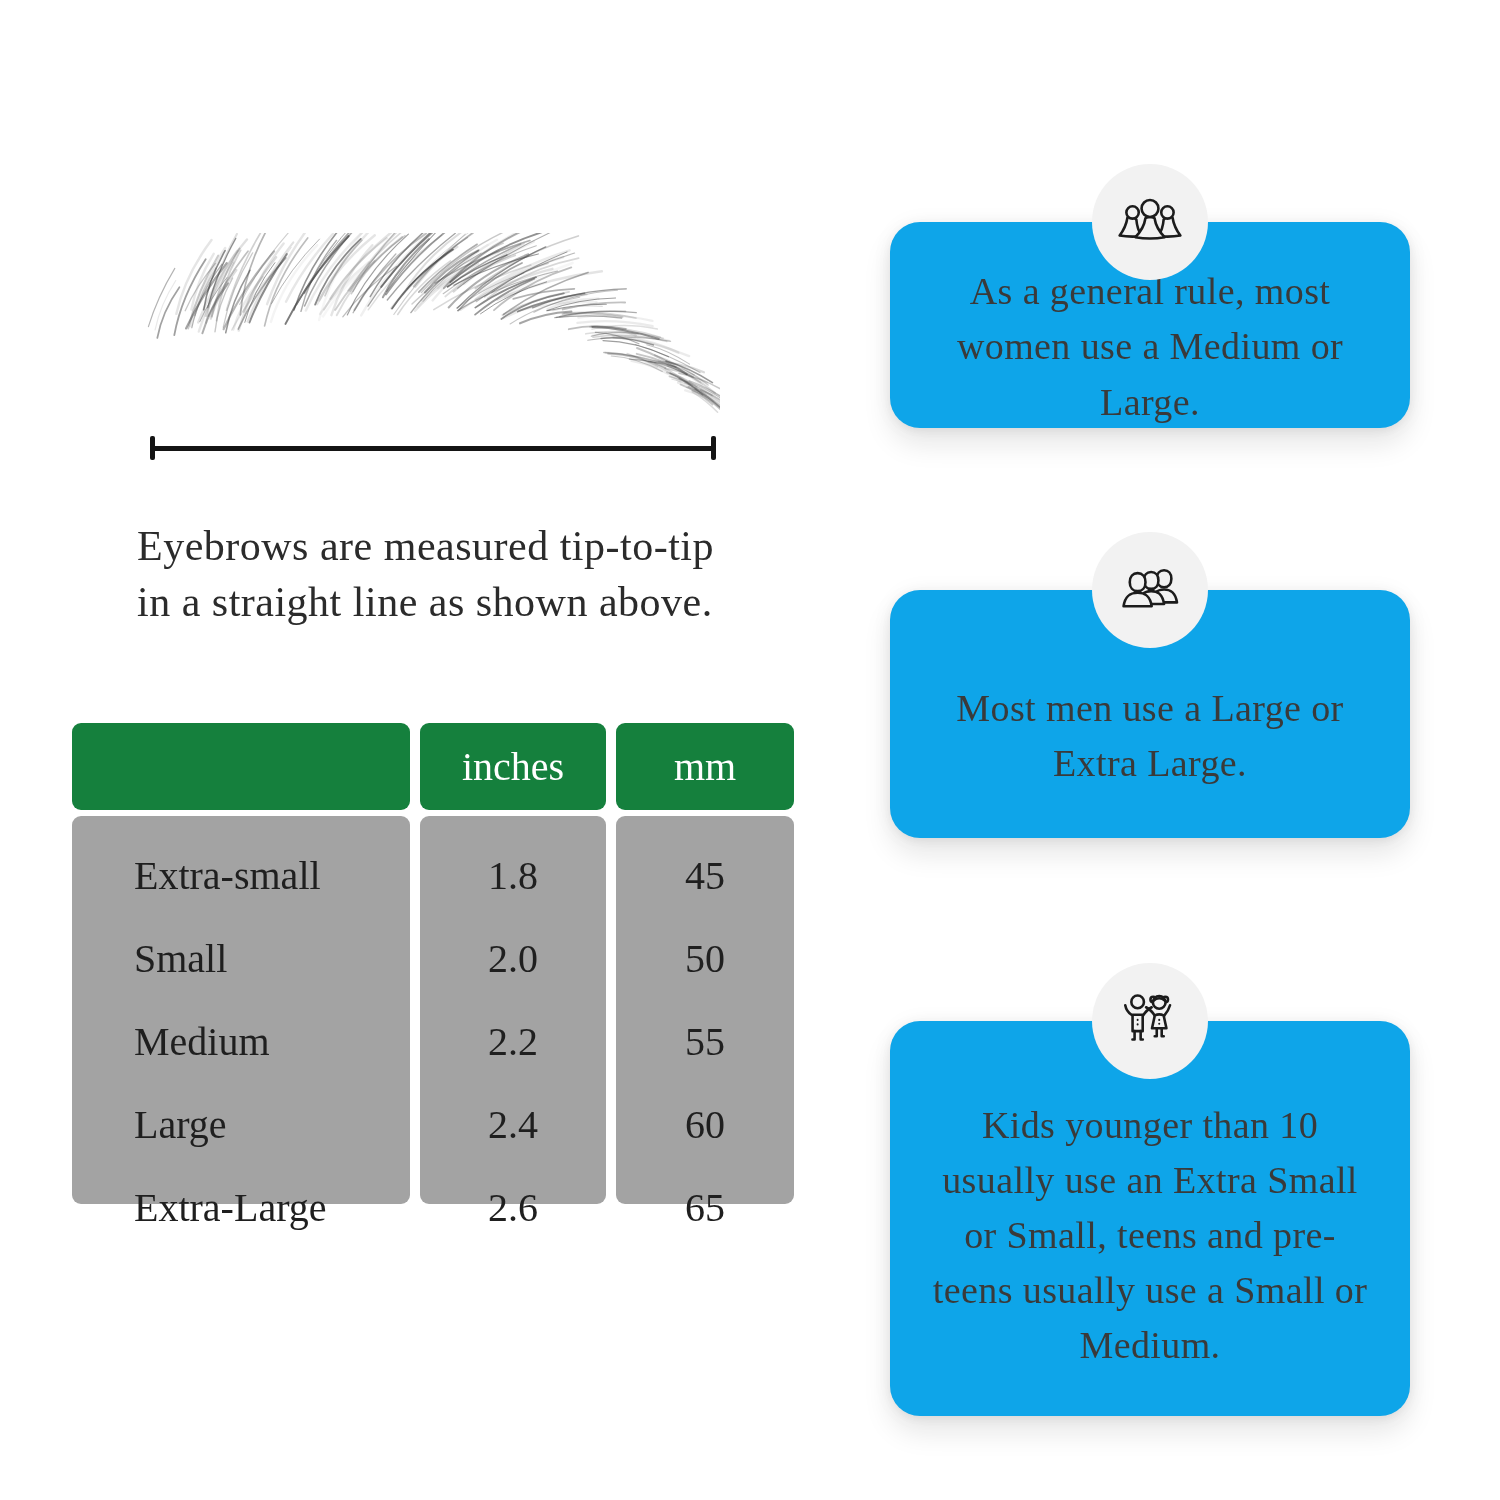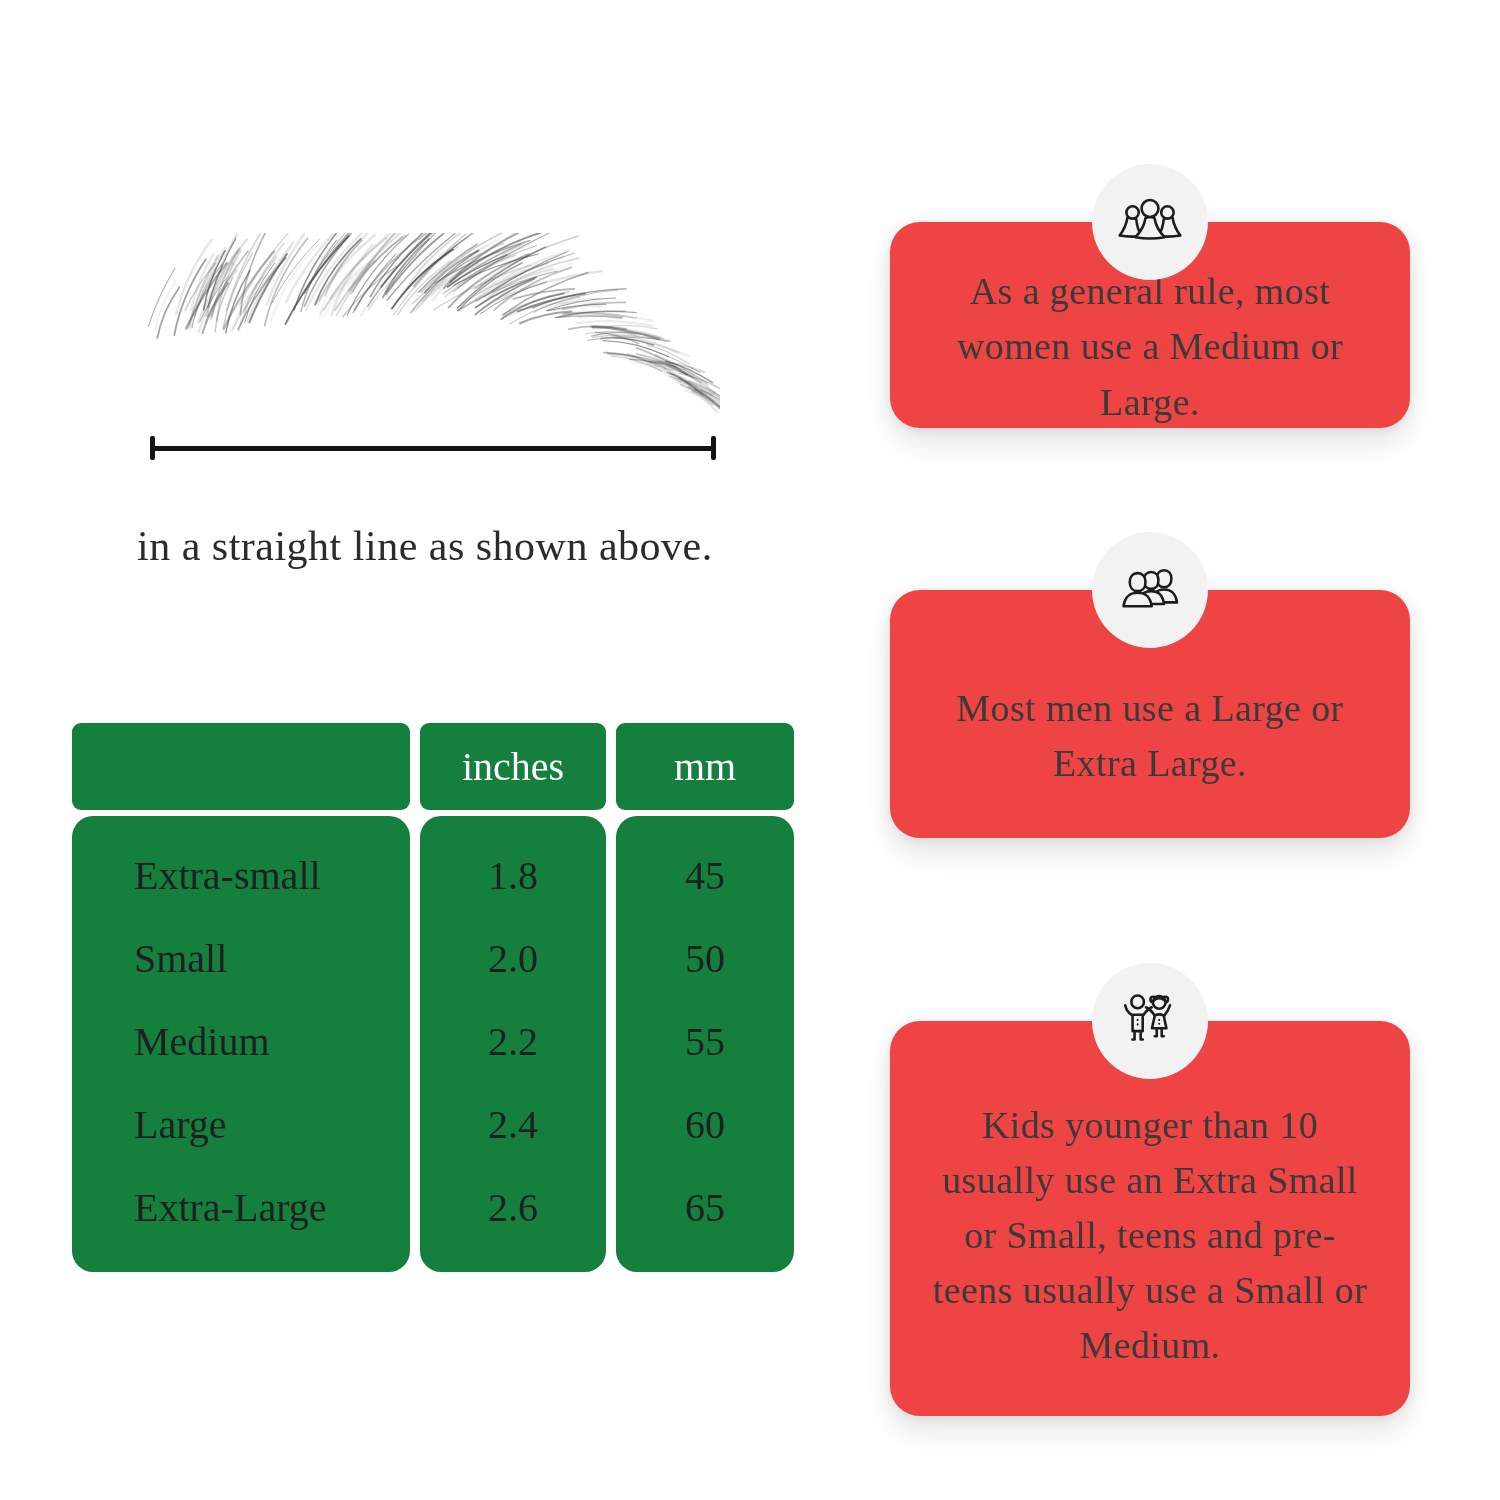--- a/index.html
+++ b/index.html
@@ -18,27 +18,27 @@
   .caption { position:absolute; left:137px; top:518px; width:640px;
              font-size:42px; line-height:56px; color:#2b2b2b; letter-spacing:0.5px; }
   
   .size-table { position:absolute; left:72px; top:723px; width:722px; }
   .table-grid { display:grid; grid-template-columns:338px 186px 178px; column-gap:10px; }
   .head-cell {
     height:87px; background:#15803d; border-radius:9px; color:#ffffff;
     display:flex; align-items:center; justify-content:center; font-size:40px;
   }
   .body-grid { margin-top:6px; }
-  .body-col { background:#15803d; border-radius:21px; height:456px; padding-top:18px; }
+  .body-col { background:#a3a3a3; border-radius:9px; height:388px; padding-top:18px; }
   .cell { height:83px; display:flex; align-items:center; font-size:40px; color:#1f1f1f; }
   .label-cell { padding-left:62px; justify-content:flex-start; }
   .num-cell   { justify-content:center; }
   
   .info-card {
-    position:absolute; left:890px; width:520px; background:#ef4444; border-radius:30px;
+    position:absolute; left:890px; width:520px; background:#0ea5e9; border-radius:30px;
     box-shadow:0 16px 28px rgba(20,20,20,0.10), 0 2px 10px rgba(20,20,20,0.05), 0 0 22px rgba(20,20,20,0.045);
     display:flex; align-items:center; justify-content:center;
   }
   .card-1 { top:222px; height:206px; padding:70px 20px 26px; }
   .card-2 { top:590px; height:248px; padding:70px 20px 26px; }
   .card-3 { top:1021px; height:395px; padding:60px 20px 26px; }
   .card-text { text-align:center; font-size:38px; line-height:1.45; color:#3a3a3a; letter-spacing:0.4px; }
   .card-1 .card-text { max-width:478px; }
   .card-2 .card-text { max-width:402px; }
   .card-3 .card-text { max-width:436px; }
@@ -273,20 +273,21 @@
       </svg>
   </div>
 
   <div class="measure-line">
     <div class="measure-cap cap-left"></div>
     <div class="measure-bar"></div>
     <div class="measure-cap cap-right"></div>
   </div>
 
   <div class="caption">
+    <div>Eyebrows are measured tip-to-tip</div>
     <div>in a straight line as shown above.</div>
   </div>
 
   <div class="size-table">
     <div class="table-grid">
       <div class="head-cell"></div>
       <div class="head-cell">inches</div>
       <div class="head-cell">mm</div>
     </div>
     <div class="table-grid body-grid">

